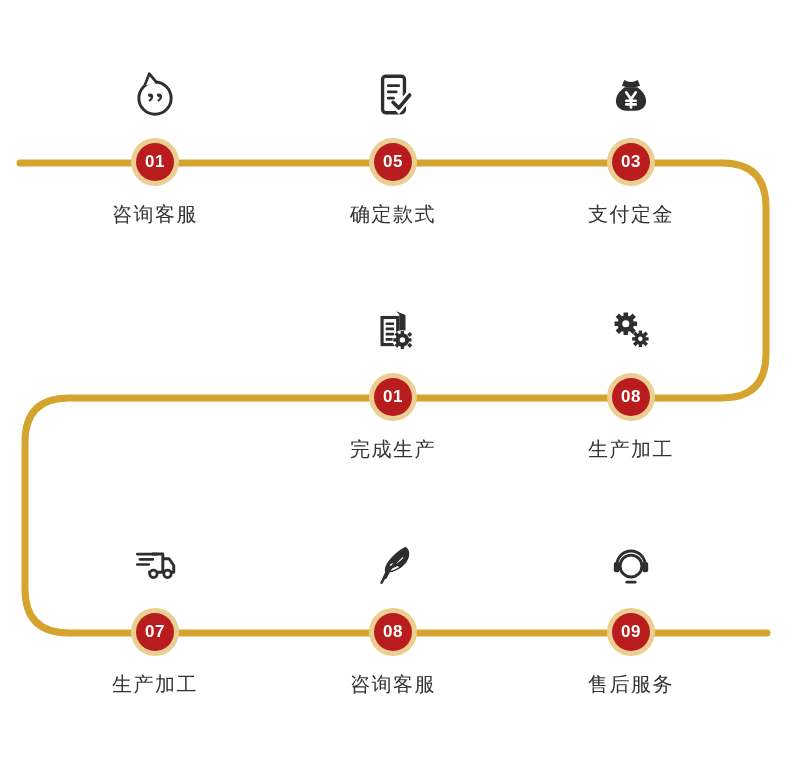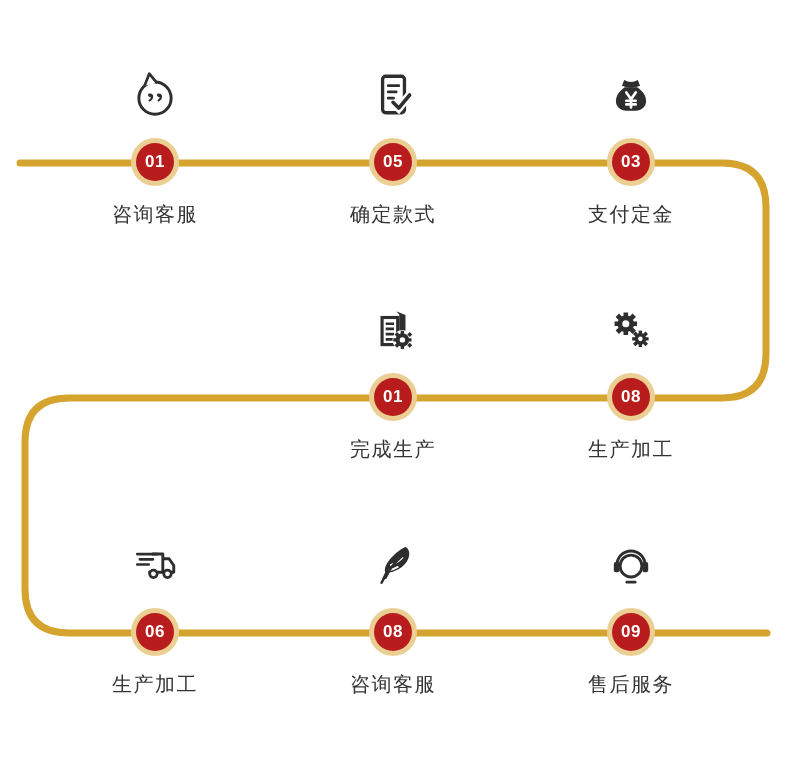--- a/index.html
+++ b/index.html
@@ -191,21 +191,21 @@
       <svg class="glyph" width="50" height="50" viewBox="0 0 48 48">
         <path d="M7 13.5 H26 M9.5 18.5 H22 M7 23.5 H18" stroke="#2e2e2e" stroke-width="2.6" stroke-linecap="round"></path>
         <path d="M21 13.5 H31.5 V31 H17.5" fill="none" stroke="#2e2e2e" stroke-width="2.8" stroke-linejoin="round"></path>
         <path d="M31.5 18 H37.5 L42 24.5 V31 H31.5" fill="none" stroke="#2e2e2e" stroke-width="2.8" stroke-linejoin="round"></path>
         <circle cx="22.5" cy="32.5" r="3.6" fill="#ffffff" stroke="#2e2e2e" stroke-width="2.6"></circle>
         <circle cx="36" cy="32.5" r="3.6" fill="#ffffff" stroke="#2e2e2e" stroke-width="2.6"></circle>
       </svg>
     </div>
     <div class="badge">
       <div class="badge-inner">
-          <span>06</span>
+          <span>07</span>
         </div>
     </div>
     <div class="step-label">生产加工</div>
   </div>
 
   <div class="step r3 c2">
     <div class="icon-box">
       <svg class="glyph" width="50" height="50" viewBox="0 0 48 48">
         <path d="M36 6.5 c4.5 2.5 4.8 9 1 14.5 c-3.6 5.2-10 9-16 10 l-3.5 6.5 h-4 l3-6.5 c-1-3 0.5-7 3.5-11 c3.8-5.2 10.5-11 16-13.5z" fill="#2e2e2e"></path>
         <path d="M22 24 c4-1.2 8-3.8 11-7 M20 29 c3-.5 6-1.6 8.6-3.2" stroke="#ffffff" stroke-width="1.8" fill="none" stroke-linecap="round"></path>

